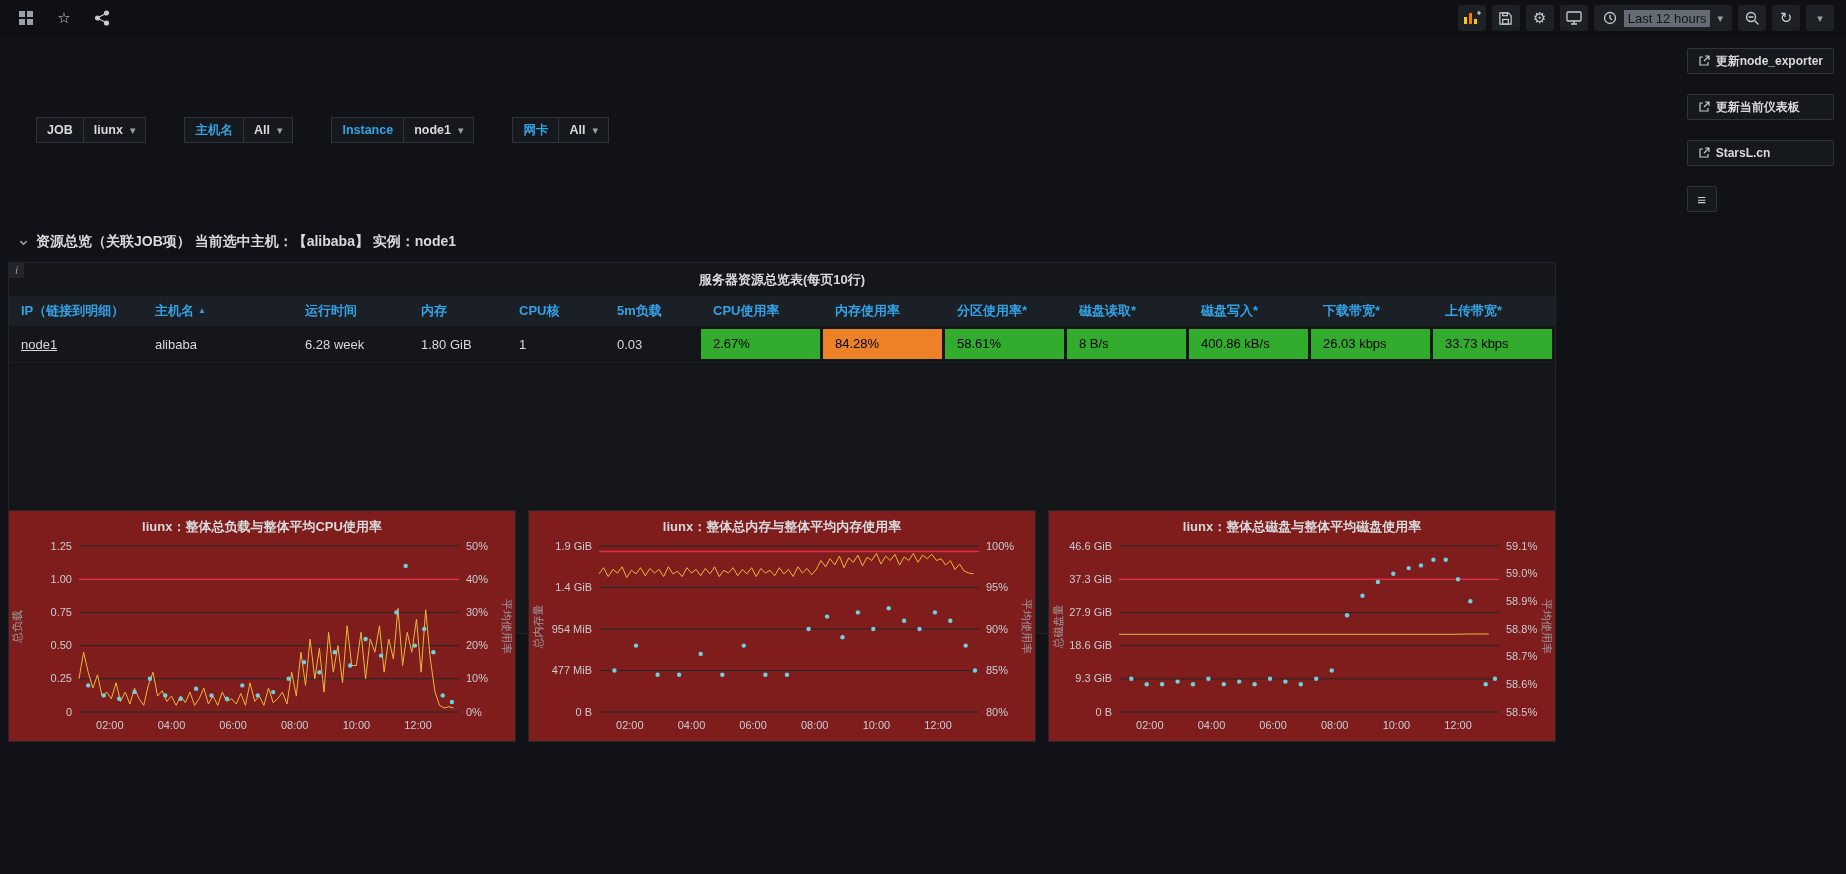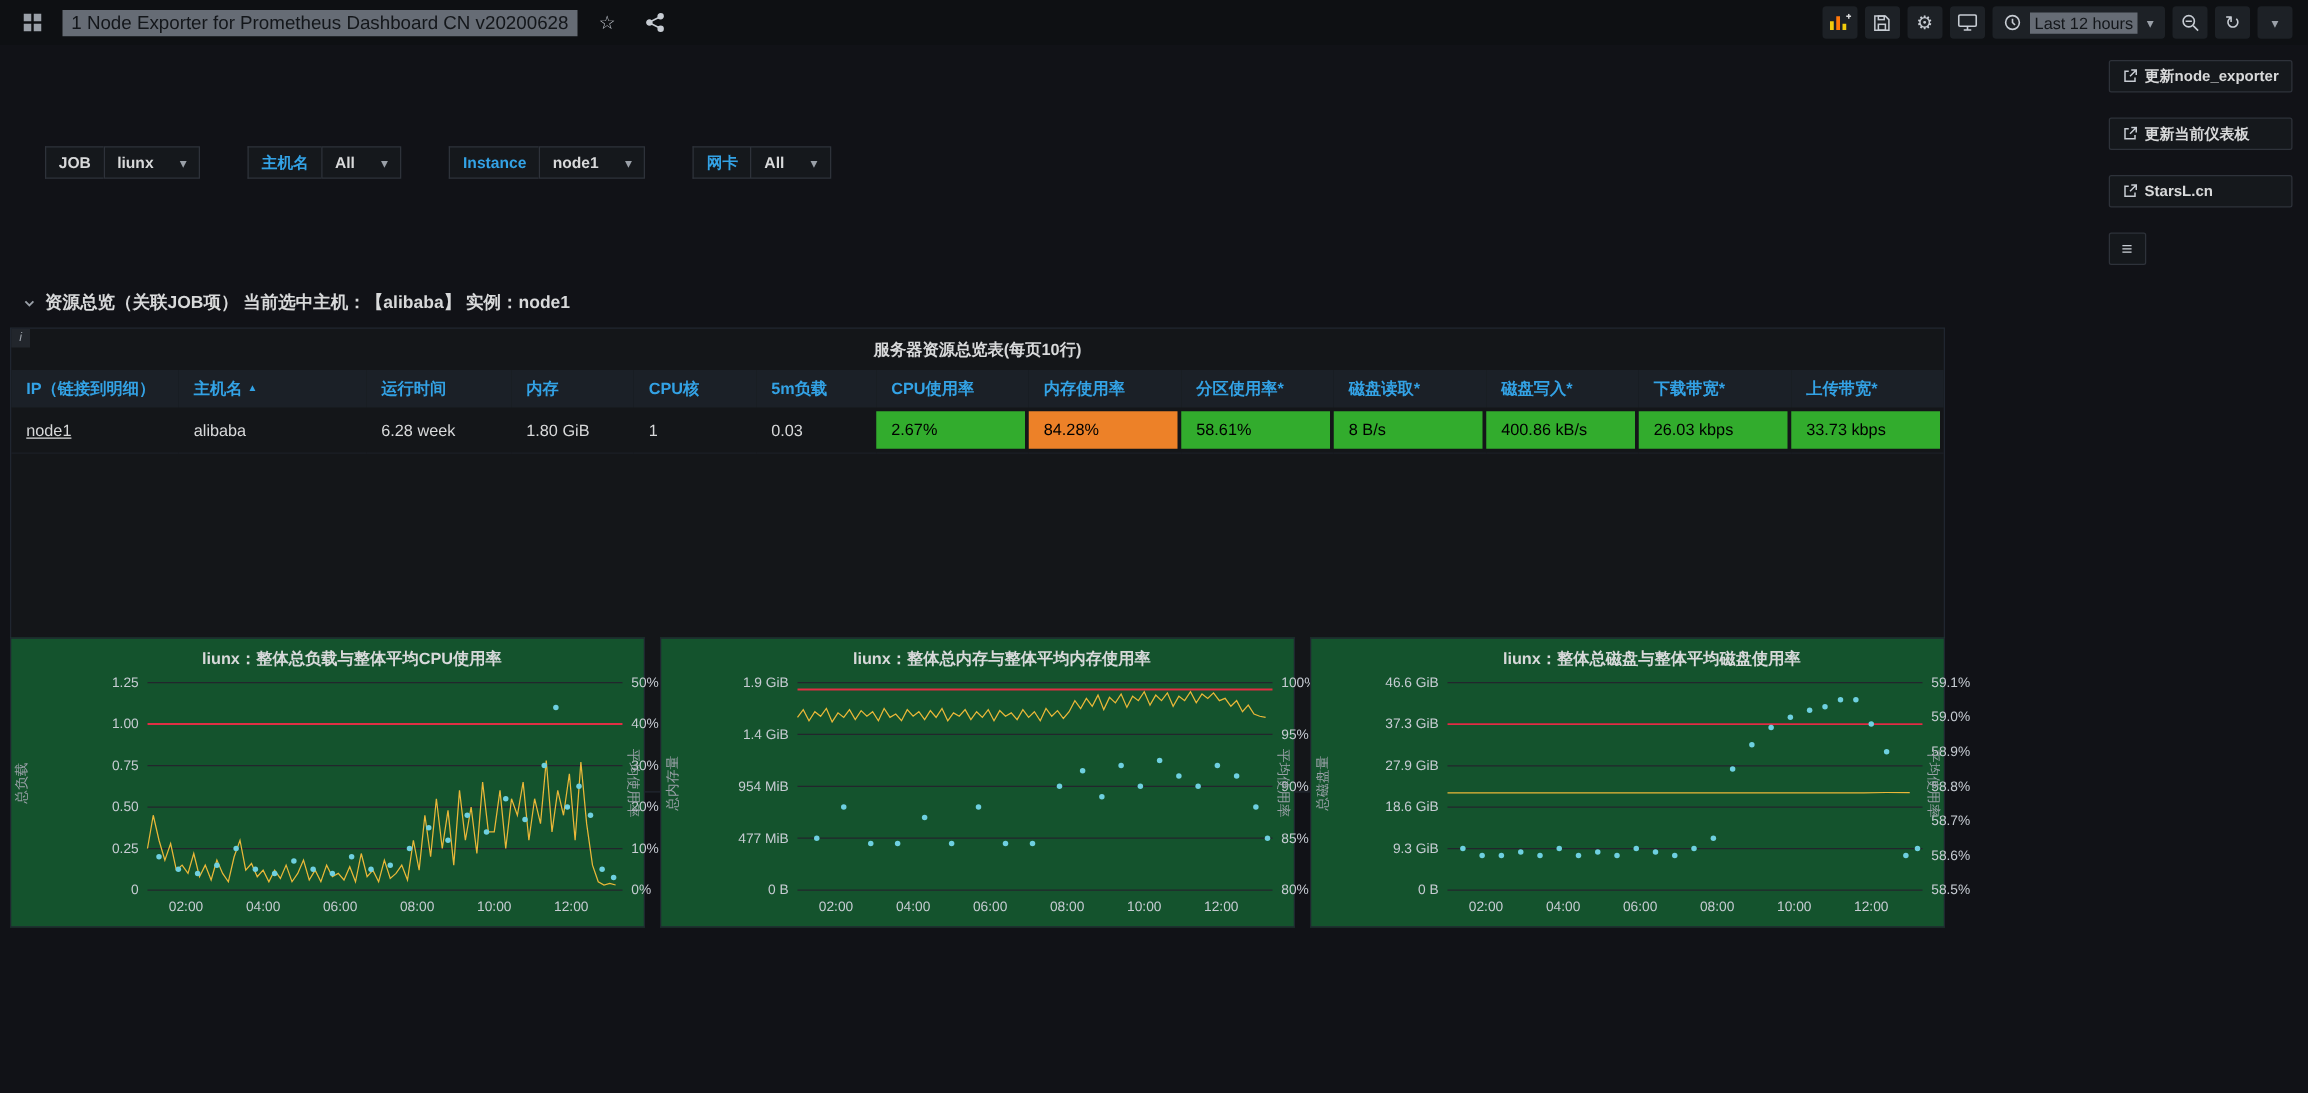--- a/index.html
+++ b/index.html
@@ -24,21 +24,21 @@
   .hl { background:#666c75; color:#13161a; padding:1px 4px; font-size:13px; white-space:nowrap; }
   .caret { color:#9aa0a8; font-size:11px; }
 
   
   .submenu { display:flex; align-items:center; padding:12px 12px 12px 12px; gap:14px; }
   .var-group { display:flex; }
   .var-label, .var-value { height:26px; display:flex; align-items:center; padding:0 10px;
      background:#15181c; border:1px solid #2e323a; font-size:12.5px; font-weight:bold; white-space:nowrap; }
   .var-label { border-right:none;margin-left:24px; }
   .var-label.blue { color:#33a2e5; }
-  .var-value { gap:21px; color:#d8d9da; }
+  .var-value { gap:7px; color:#d8d9da; }
   .submenu-right { margin-left:auto; display:flex; gap:20px;flex-direction:column; }
   .link-btn { height:26px; display:flex; align-items:center; gap:6px; padding:0 10px;
      background:#15181c; border:1px solid #2e323a; border-radius:2px; font-size:12px; font-weight:bold;
      white-space:nowrap; }
   .menu-btn { width:30px; height:26px; background:#15181c; border:1px solid #2e323a; border-radius:2px;
      display:flex; align-items:center; justify-content:center; color:#c7ccd3; font-size:15px; }
 
   
   .row-header { height:32px; display:flex; align-items:center; gap:7px; padding:0 0 0 10px;
      font-size:14px; font-weight:bold; color:#d8d9da; }
@@ -55,21 +55,21 @@
   thead th { background:#1b2027; color:#33a2e5; font-weight:bold; text-align:left;
      padding:6px 12px; font-size:13px; white-space:nowrap; }
   .sort { font-size:8px; color:#33a2e5; margin-left:4px; vertical-align:2px; }
   tbody td { padding:8px 12px; border-bottom:1px solid #1b1f26; font-size:13px; white-space:nowrap; }
   td.stat-td { padding:3px 0 3px 0; }
   .stat-cell { height:30px; line-height:30px; padding:0 12px; margin-right:3px; color:#000000; }
   .cell-link { color:#d8d9da; text-decoration:underline; cursor:pointer; }
 
   
   .charts-row { position:absolute; left:8px; top:510px; width:1548px; display:flex; gap:12px; }
-  .chart-panel { width:508px; height:232px; background:#14532d; border:1px solid #202630; position:relative;padding-left:39px; }
+  .chart-panel { width:508px; height:232px; background:#7f1d1d; border:1px solid #202630; position:relative; }
   .chart-title { text-align:center; font-weight:bold; font-size:13px; color:#d8d9da; margin:7px 0 2px; }
   svg.plot { display:block; }
   .grid { stroke:#22262c; stroke-width:1; }
   .redline { stroke-width:1.5; }
   .series { fill:none; stroke-width:1; }
   text.tickL { fill:#c7ccd3; font-size:11px; text-anchor:end; }
   text.tickR { fill:#c7ccd3; font-size:11px; text-anchor:start; }
   text.tickX { fill:#c7ccd3; font-size:11px; text-anchor:middle; }
   .yl, .yr { position:absolute; top:28px; bottom:28px; width:15px; display:flex; align-items:center;
      justify-content:center; font-size:11px; color:#9aa0a8; }
@@ -85,21 +85,20 @@
 <header class="navbar">
   <div class="nav-left">
     <button class="icon-btn plain">
       <svg class="ic" width="16" height="16" viewBox="0 0 16 16" fill="#9aa0a8">
         <rect x="1" y="1" width="6" height="6"></rect>
           <rect x="9" y="1" width="6" height="6"></rect>
         <rect x="1" y="9" width="6" height="6"></rect>
           <rect x="9" y="9" width="6" height="6"></rect>
       </svg>
     </button>
-    <div class="title-box">1 Node Exporter for Prometheus Dashboard CN v20200628</div>
     <button class="icon-btn plain">
         <span>☆</span>
       </button>
     <button class="icon-btn plain">
       <svg class="ic" width="16" height="16" viewBox="0 0 16 16" fill="#c7ccd3" stroke="#c7ccd3" stroke-width="1.2">
         <circle cx="12.5" cy="3" r="2"></circle>
           <circle cx="3.5" cy="8" r="2"></circle>
           <circle cx="12.5" cy="13" r="2"></circle>
         <line x1="5" y1="7" x2="11" y2="4"></line>
           <line x1="5" y1="9" x2="11" y2="12"></line>

